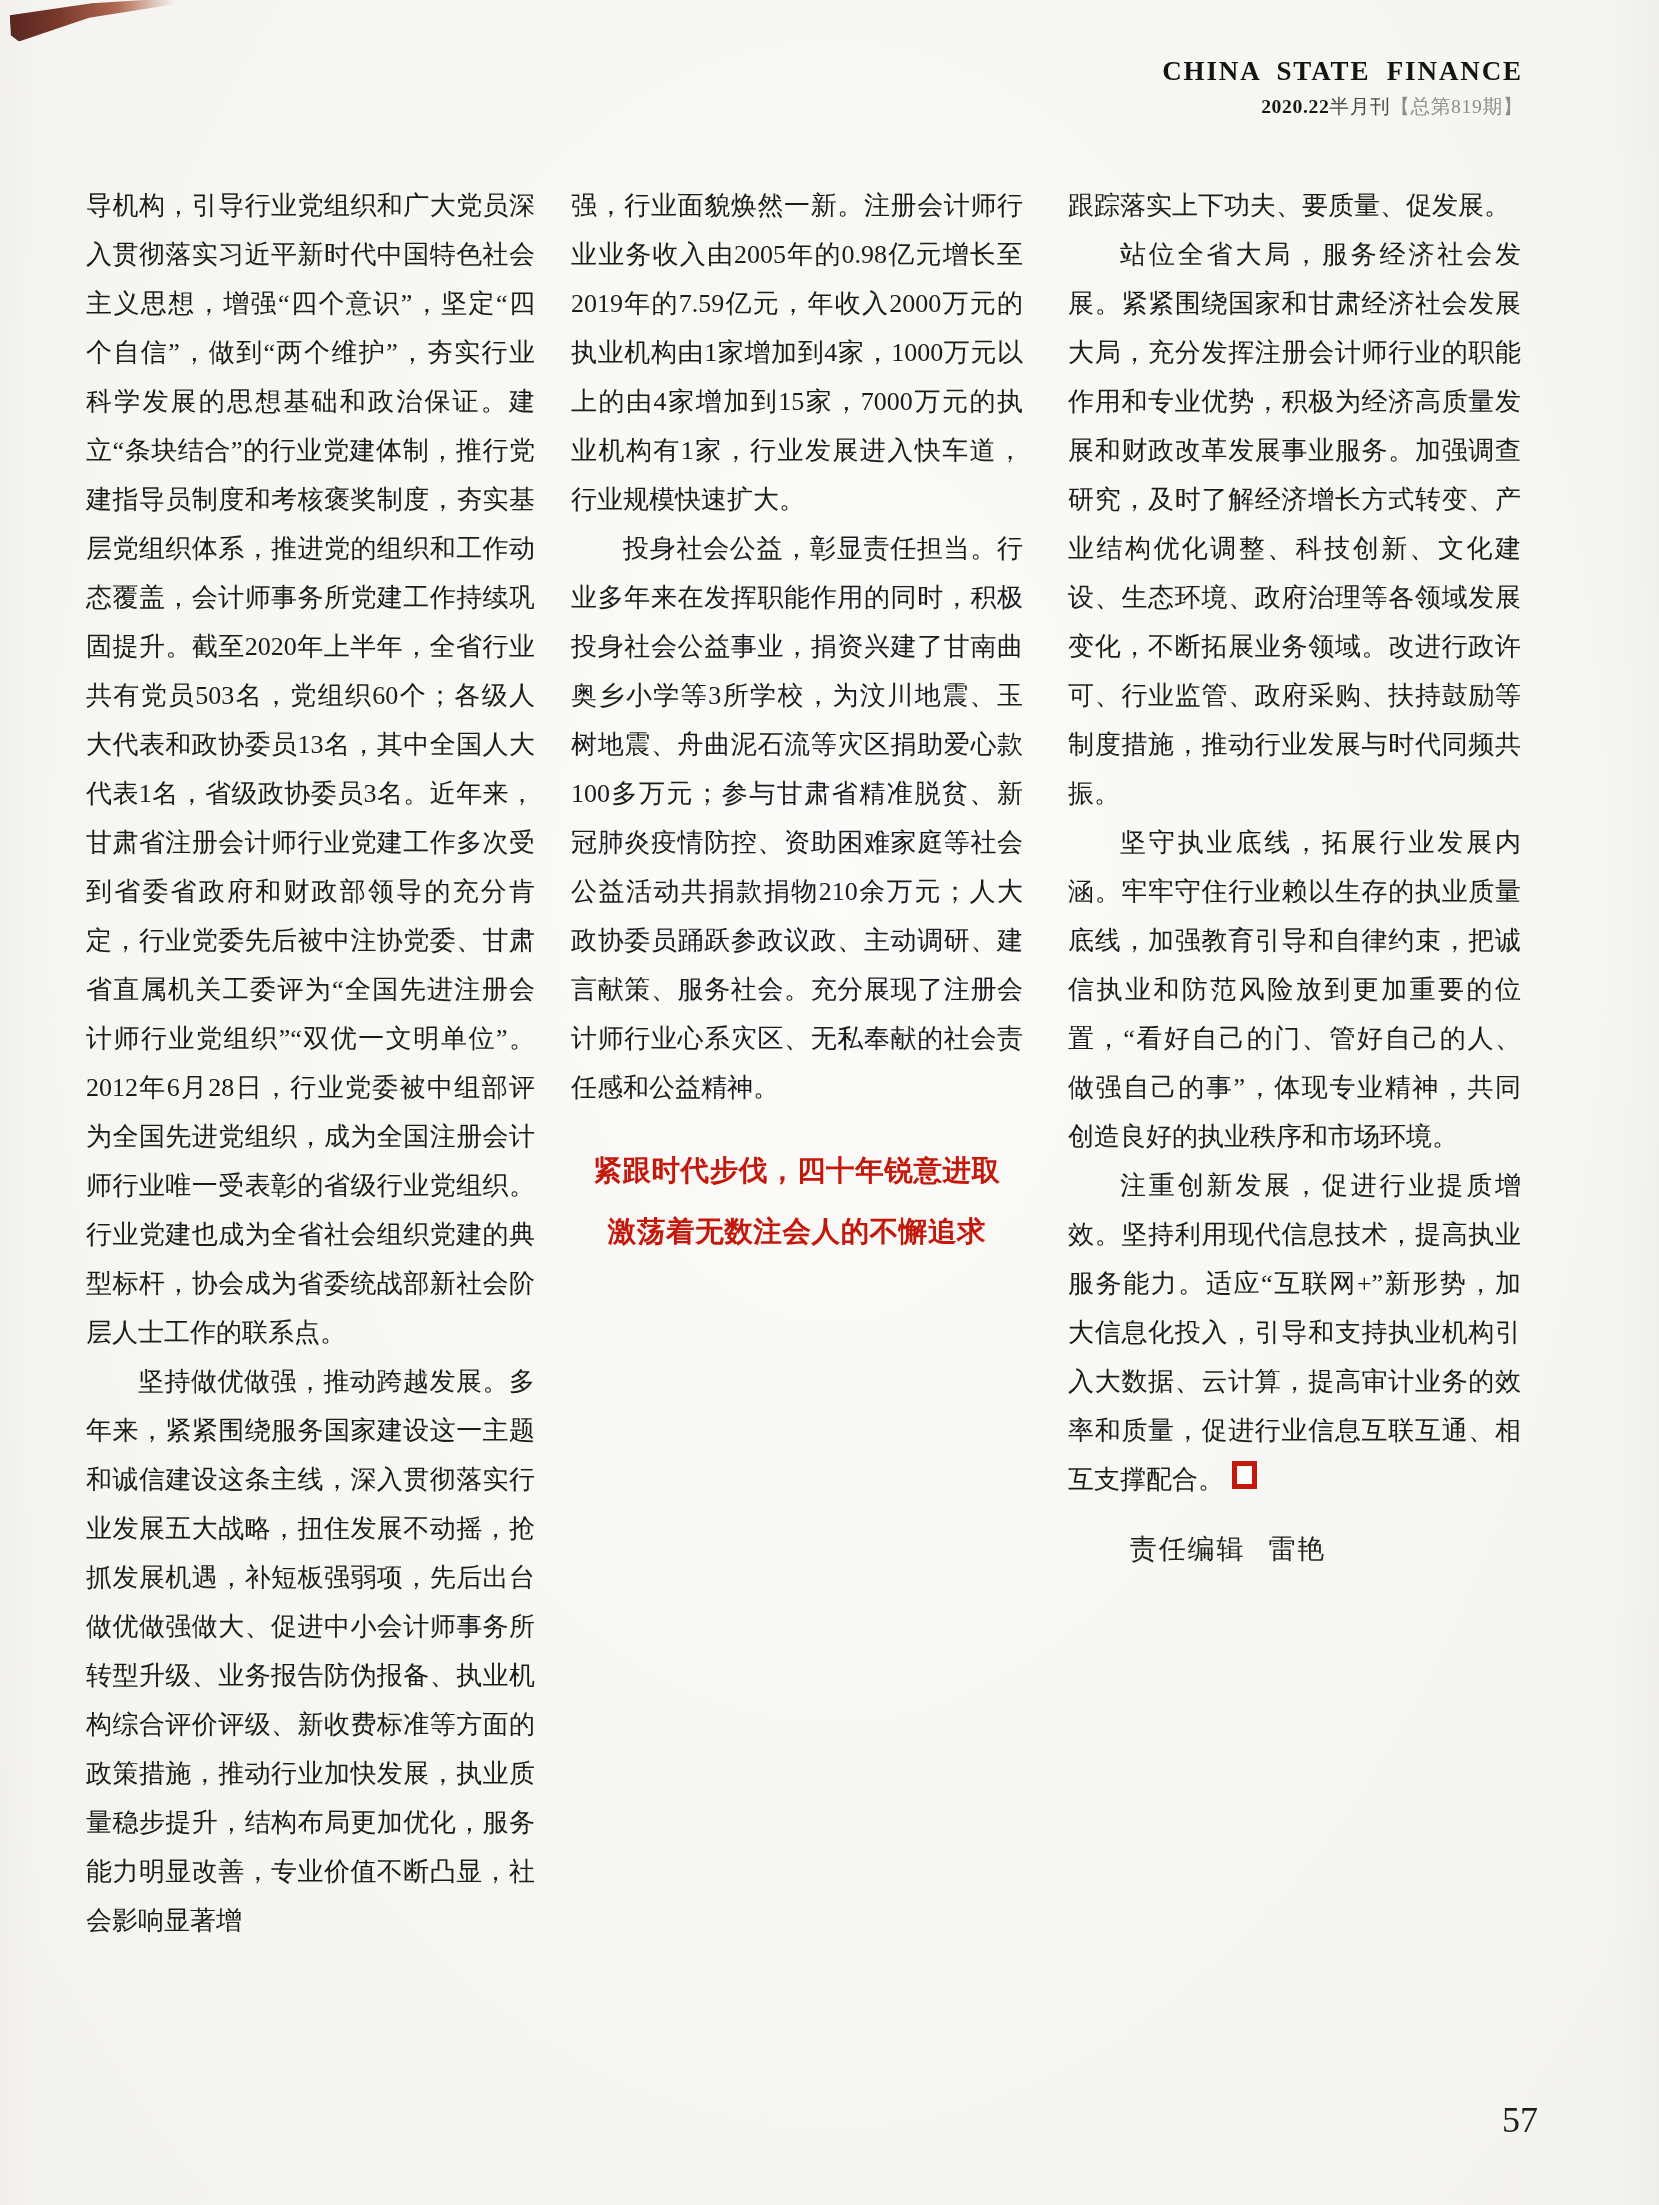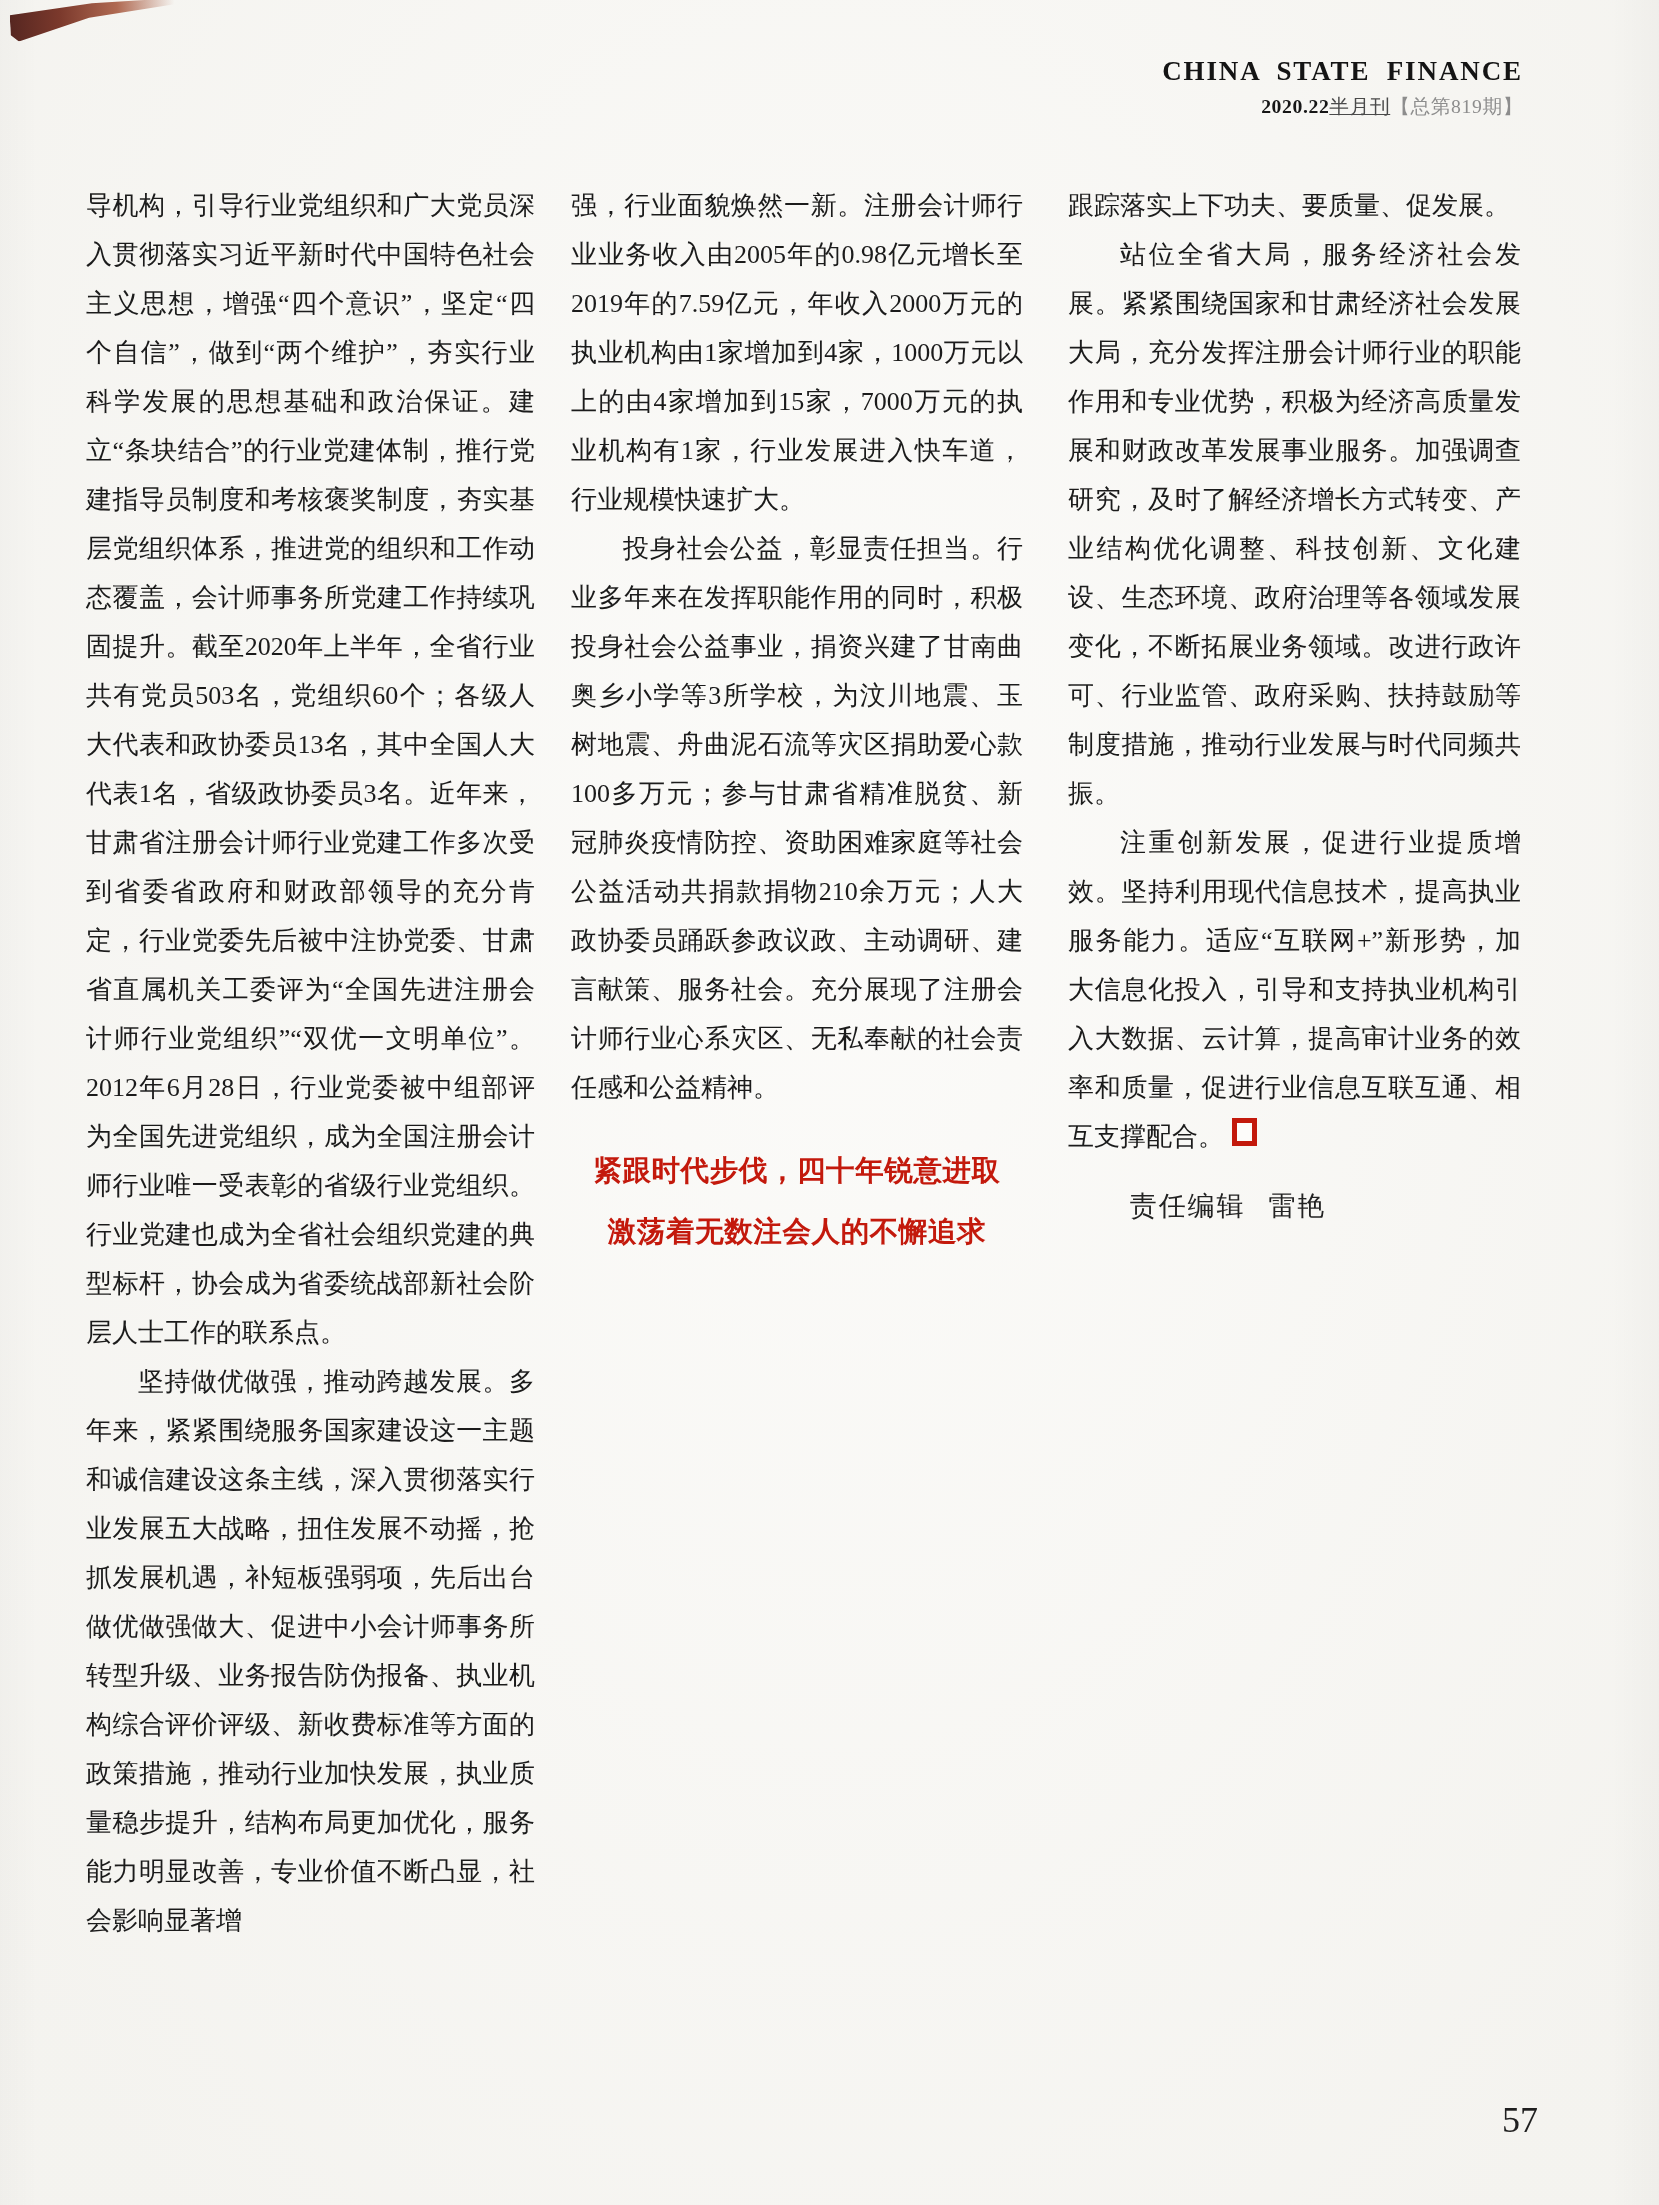--- a/index.html
+++ b/index.html
@@ -47,21 +47,21 @@
     color: #141414;
     text-align: center;
   }
   .issue-line {
     margin-top: 6.3px;
     font-size: 19.7px;
     letter-spacing: 0.6px;
     color: #2a2a2a;
   }
   .issue-line .issue-no { font-weight: bold; color: #161616; }
-  .issue-line .frequency { color: #4a4a4a; text-decoration: underline; }
+  .issue-line .frequency { color: #4a4a4a; }
   .issue-line .cumulative { color: #8d8d8d; }
 
   
   .col {
     position: absolute;
     top: 181px;
   }
   .col-1 { left: 86px;  width: 449px; }
   .col-2 { left: 571px;  width: 452px; }
   .col-3 { left: 1068px; width: 453px; }
@@ -141,20 +141,21 @@
     <p>投身社会公益，彰显责任担当。行业多年来在发挥职能作用的同时，积极投身社会公益事业，捐资兴建了甘南曲奥乡小学等3所学校，为汶川地震、玉树地震、舟曲泥石流等灾区捐助爱心款100多万元；参与甘肃省精准脱贫、新冠肺炎疫情防控、资助困难家庭等社会公益活动共捐款捐物210余万元；人大政协委员踊跃参政议政、主动调研、建言献策、服务社会。充分展现了注册会计师行业心系灾区、无私奉献的社会责任感和公益精神。</p>
     <div class="red-heading">
       <div>紧跟时代步伐，四十年锐意进取</div>
       <div>激荡着无数注会人的不懈追求</div>
     </div>
   </div>
 
   <div class="col col-3">
     <p class="noindent">跟踪落实上下功夫、要质量、促发展。</p>
     <p>站位全省大局，服务经济社会发展。紧紧围绕国家和甘肃经济社会发展大局，充分发挥注册会计师行业的职能作用和专业优势，积极为经济高质量发展和财政改革发展事业服务。加强调查研究，及时了解经济增长方式转变、产业结构优化调整、科技创新、文化建设、生态环境、政府治理等各领域发展变化，不断拓展业务领域。改进行政许可、行业监管、政府采购、扶持鼓励等制度措施，推动行业发展与时代同频共振。</p>
+    <p>坚守执业底线，拓展行业发展内涵。牢牢守住行业赖以生存的执业质量底线，加强教育引导和自律约束，把诚信执业和防范风险放到更加重要的位置，“看好自己的门、管好自己的人、做强自己的事”，体现专业精神，共同创造良好的执业秩序和市场环境。</p>
     <p><span>注重创新发展，促进行业提质增效。坚持利用现代信息技术，提高执业服务能力。适应“互联网+”新形势，加大信息化投入，引导和支持执业机构引入大数据、云计算，提高审计业务的效率和质量，促进行业信息互联互通、相互支撑配合。</span><span class="endmark"></span></p>
     <div class="editor-line">
       <span>责任编辑</span><span class="editor-name">雷艳</span>
     </div>
   </div>
 
   <div class="page-number">57</div>
 
 </div>
 

